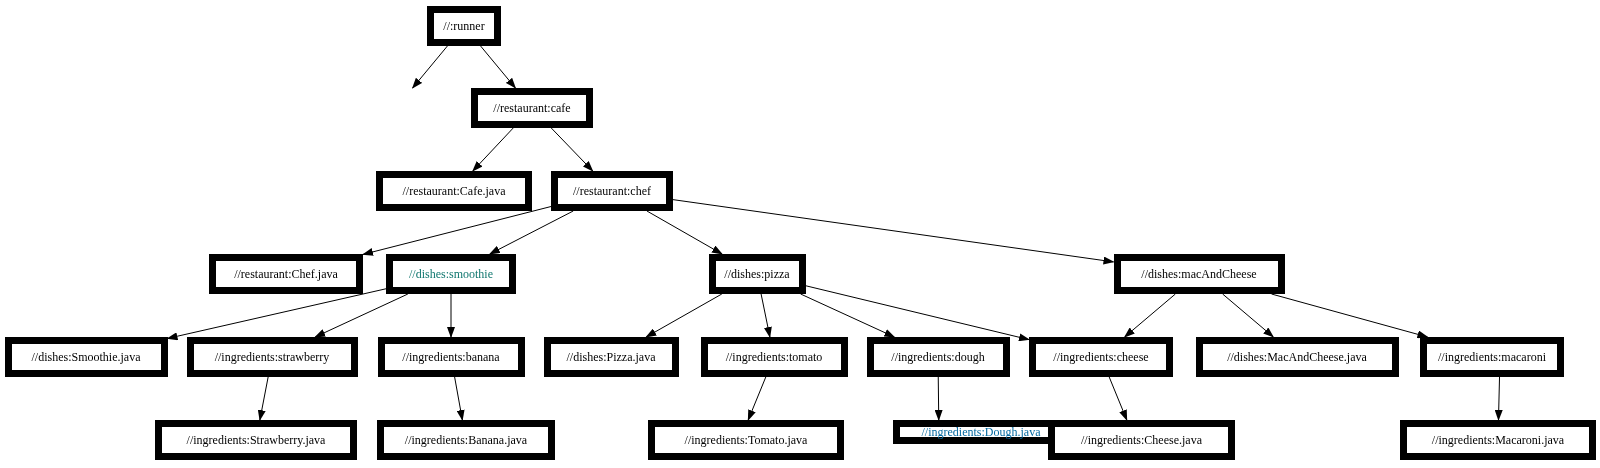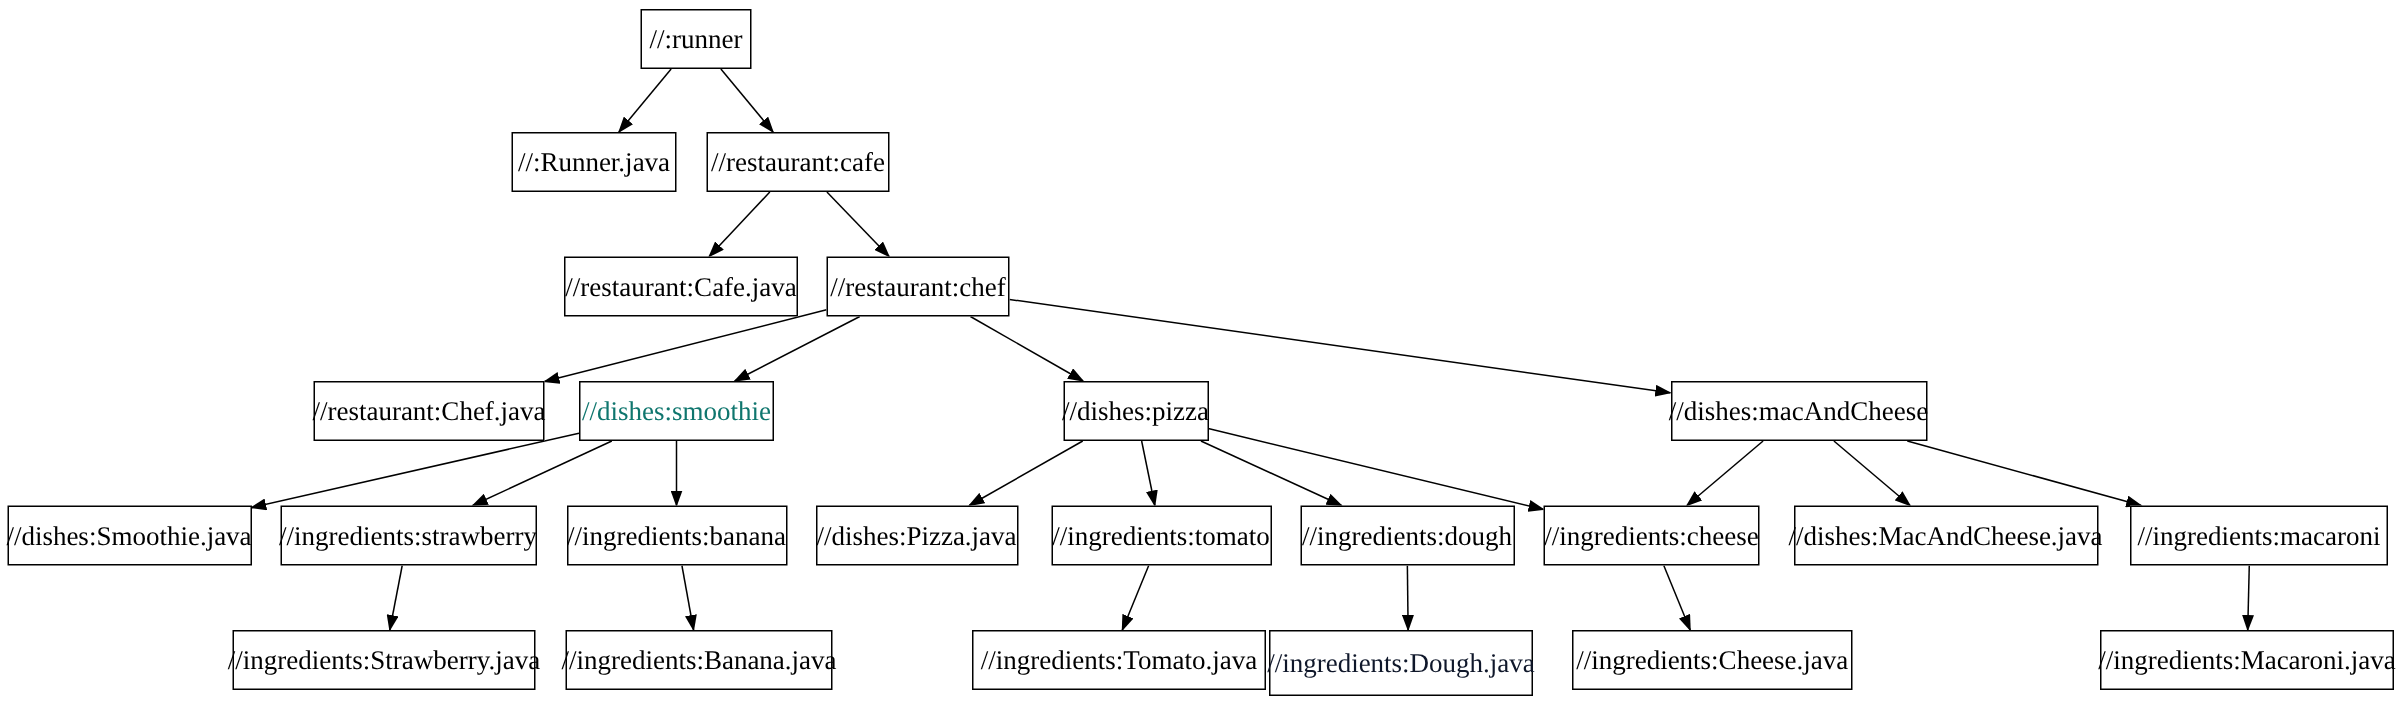--- a/index.html
+++ b/index.html
@@ -18,24 +18,24 @@
   #edge-layer {
     position: absolute;
     left: 0;
     top: 0;
     width: 1600px;
     height: 468px;
   }
   .graph-node {
     position: absolute;
     box-sizing: border-box;
-    border: 1px solid #8b5cf6;
+    border: 7px solid #8b5cf6;
     background: #ffffff;
     color: #000000;
-    font-size: 18px;
+    font-size: 12px;
     display: flex;
     align-items: center;
     justify-content: center;
     white-space: nowrap;
     z-index: 2;
   }
 </style>
 </head>
 <body>
 
@@ -68,36 +68,35 @@
         <line x1="1222.6144578313254" y1="294" x2="1273.3855421686746" y2="337" stroke="#000000" stroke-width="1" marker-end="url(#arrowhead)"></line>
         <line x1="1271.5301204819277" y1="294" x2="1427.4698795180723" y2="337" stroke="#000000" stroke-width="1" marker-end="url(#arrowhead)"></line>
         <line x1="765.8072289156627" y1="377" x2="748.1927710843373" y2="420" stroke="#000000" stroke-width="1" marker-end="url(#arrowhead)"></line>
         <line x1="938.2409638554217" y1="377" x2="938.7590361445783" y2="420" stroke="#000000" stroke-width="1" marker-end="url(#arrowhead)"></line>
         <line x1="1109.1927710843374" y1="377" x2="1126.8072289156626" y2="420" stroke="#000000" stroke-width="1" marker-end="url(#arrowhead)"></line>
         <line x1="1499.5180722891566" y1="377" x2="1498.4819277108434" y2="420" stroke="#000000" stroke-width="1" marker-end="url(#arrowhead)"></line>
       </g>
   </svg>
 
 <div class="graph-node" style="left: 427px; top: 6px; width: 74px; height: 40px; border-color: rgb(0, 0, 0); background: rgb(255, 255, 255); color: rgb(0, 0, 0);">//:runner</div>
-    <div class="graph-node" style="left: 341px; top: 88px; width: 110px; height: 40px; border-color: rgb(0, 0, 0); background: rgb(255, 255, 255); color: rgb(0, 0, 0);">//:Runner.java</div>
     <div class="graph-node" style="left: 471px; top: 88px; width: 122px; height: 40px; border-color: rgb(0, 0, 0); background: rgb(255, 255, 255); color: rgb(0, 0, 0);">//restaurant:cafe</div>
     <div class="graph-node" style="left: 376px; top: 171px; width: 156px; height: 40px; border-color: rgb(0, 0, 0); background: rgb(255, 255, 255); color: rgb(0, 0, 0);">//restaurant:Cafe.java</div>
     <div class="graph-node" style="left: 551px; top: 171px; width: 122px; height: 40px; border-color: rgb(0, 0, 0); background: rgb(255, 255, 255); color: rgb(0, 0, 0);">//restaurant:chef</div>
     <div class="graph-node" style="left: 209px; top: 254px; width: 154px; height: 40px; border-color: rgb(0, 0, 0); background: rgb(255, 255, 255); color: rgb(0, 0, 0);">//restaurant:Chef.java</div>
     <div class="graph-node" style="left: 386px; top: 254px; width: 130px; height: 40px; border-color: rgb(0, 0, 0); background: rgb(255, 255, 255); color: #0f766e;">//dishes:smoothie</div>
     <div class="graph-node" style="left: 708.5px; top: 254px; width: 97px; height: 40px; border-color: rgb(0, 0, 0); background: rgb(255, 255, 255); color: rgb(0, 0, 0);">//dishes:pizza</div>
     <div class="graph-node" style="left: 1113.5px; top: 254px; width: 171px; height: 40px; border-color: rgb(0, 0, 0); background: rgb(255, 255, 255); color: rgb(0, 0, 0);">//dishes:macAndCheese</div>
     <div class="graph-node" style="left: 4.5px; top: 337px; width: 163px; height: 40px; border-color: rgb(0, 0, 0); background: rgb(255, 255, 255); color: rgb(0, 0, 0);">//dishes:Smoothie.java</div>
     <div class="graph-node" style="left: 186.5px; top: 337px; width: 171px; height: 40px; border-color: rgb(0, 0, 0); background: rgb(255, 255, 255); color: rgb(0, 0, 0);">//ingredients:strawberry</div>
     <div class="graph-node" style="left: 377.5px; top: 337px; width: 147px; height: 40px; border-color: rgb(0, 0, 0); background: rgb(255, 255, 255); color: rgb(0, 0, 0);">//ingredients:banana</div>
     <div class="graph-node" style="left: 543.5px; top: 337px; width: 135px; height: 40px; border-color: rgb(0, 0, 0); background: rgb(255, 255, 255); color: rgb(0, 0, 0);">//dishes:Pizza.java</div>
     <div class="graph-node" style="left: 700.5px; top: 337px; width: 147px; height: 40px; border-color: rgb(0, 0, 0); background: rgb(255, 255, 255); color: rgb(0, 0, 0);">//ingredients:tomato</div>
     <div class="graph-node" style="left: 866.5px; top: 337px; width: 143px; height: 40px; border-color: rgb(0, 0, 0); background: rgb(255, 255, 255); color: rgb(0, 0, 0);">//ingredients:dough</div>
     <div class="graph-node" style="left: 1029px; top: 337px; width: 144px; height: 40px; border-color: rgb(0, 0, 0); background: rgb(255, 255, 255); color: rgb(0, 0, 0);">//ingredients:cheese</div>
     <div class="graph-node" style="left: 1195.5px; top: 337px; width: 203px; height: 40px; border-color: rgb(0, 0, 0); background: rgb(255, 255, 255); color: rgb(0, 0, 0);">//dishes:MacAndCheese.java</div>
-    <div class="graph-node" style="left: 1420px; top: 337px; width: 172px; height: 40px; border-color: rgb(0, 0, 0); background: rgb(255, 255, 255); color: rgb(0, 0, 0);">//ingredients:macaroni</div>
+    <div class="graph-node" style="left: 1420px; top: 337px; width: 144px; height: 40px; border-color: rgb(0, 0, 0); background: rgb(255, 255, 255); color: rgb(0, 0, 0);">//ingredients:macaroni</div>
     <div class="graph-node" style="left: 155px; top: 420px; width: 202px; height: 40px; border-color: rgb(0, 0, 0); background: rgb(255, 255, 255); color: rgb(0, 0, 0);">//ingredients:Strawberry.java</div>
     <div class="graph-node" style="left: 377px; top: 420px; width: 178px; height: 40px; border-color: rgb(0, 0, 0); background: rgb(255, 255, 255); color: rgb(0, 0, 0);">//ingredients:Banana.java</div>
     <div class="graph-node" style="left: 648px; top: 420px; width: 196px; height: 40px; border-color: rgb(0, 0, 0); background: rgb(255, 255, 255); color: rgb(0, 0, 0);">//ingredients:Tomato.java</div>
-    <div class="graph-node" style="left: 846px; top: 420px; width: 176px; height: 44px; border-color: rgb(0, 0, 0); background: rgb(255, 255, 255); color: #0f172a;">//ingredients:Dough.java</div>
+    <div class="graph-node" style="left: 893px; top: 420px; width: 176px; height: 24px; border-color: rgb(0, 0, 0); background: rgb(255, 255, 255); color: #0369a1;">//ingredients:Dough.java</div>
     <div class="graph-node" style="left: 1048px; top: 420px; width: 187px; height: 40px; border-color: rgb(0, 0, 0); background: rgb(255, 255, 255); color: rgb(0, 0, 0);">//ingredients:Cheese.java</div>
     <div class="graph-node" style="left: 1400px; top: 420px; width: 196px; height: 40px; border-color: rgb(0, 0, 0); background: rgb(255, 255, 255); color: rgb(0, 0, 0);">//ingredients:Macaroni.java</div>
   </div>
 
 </body></html>

